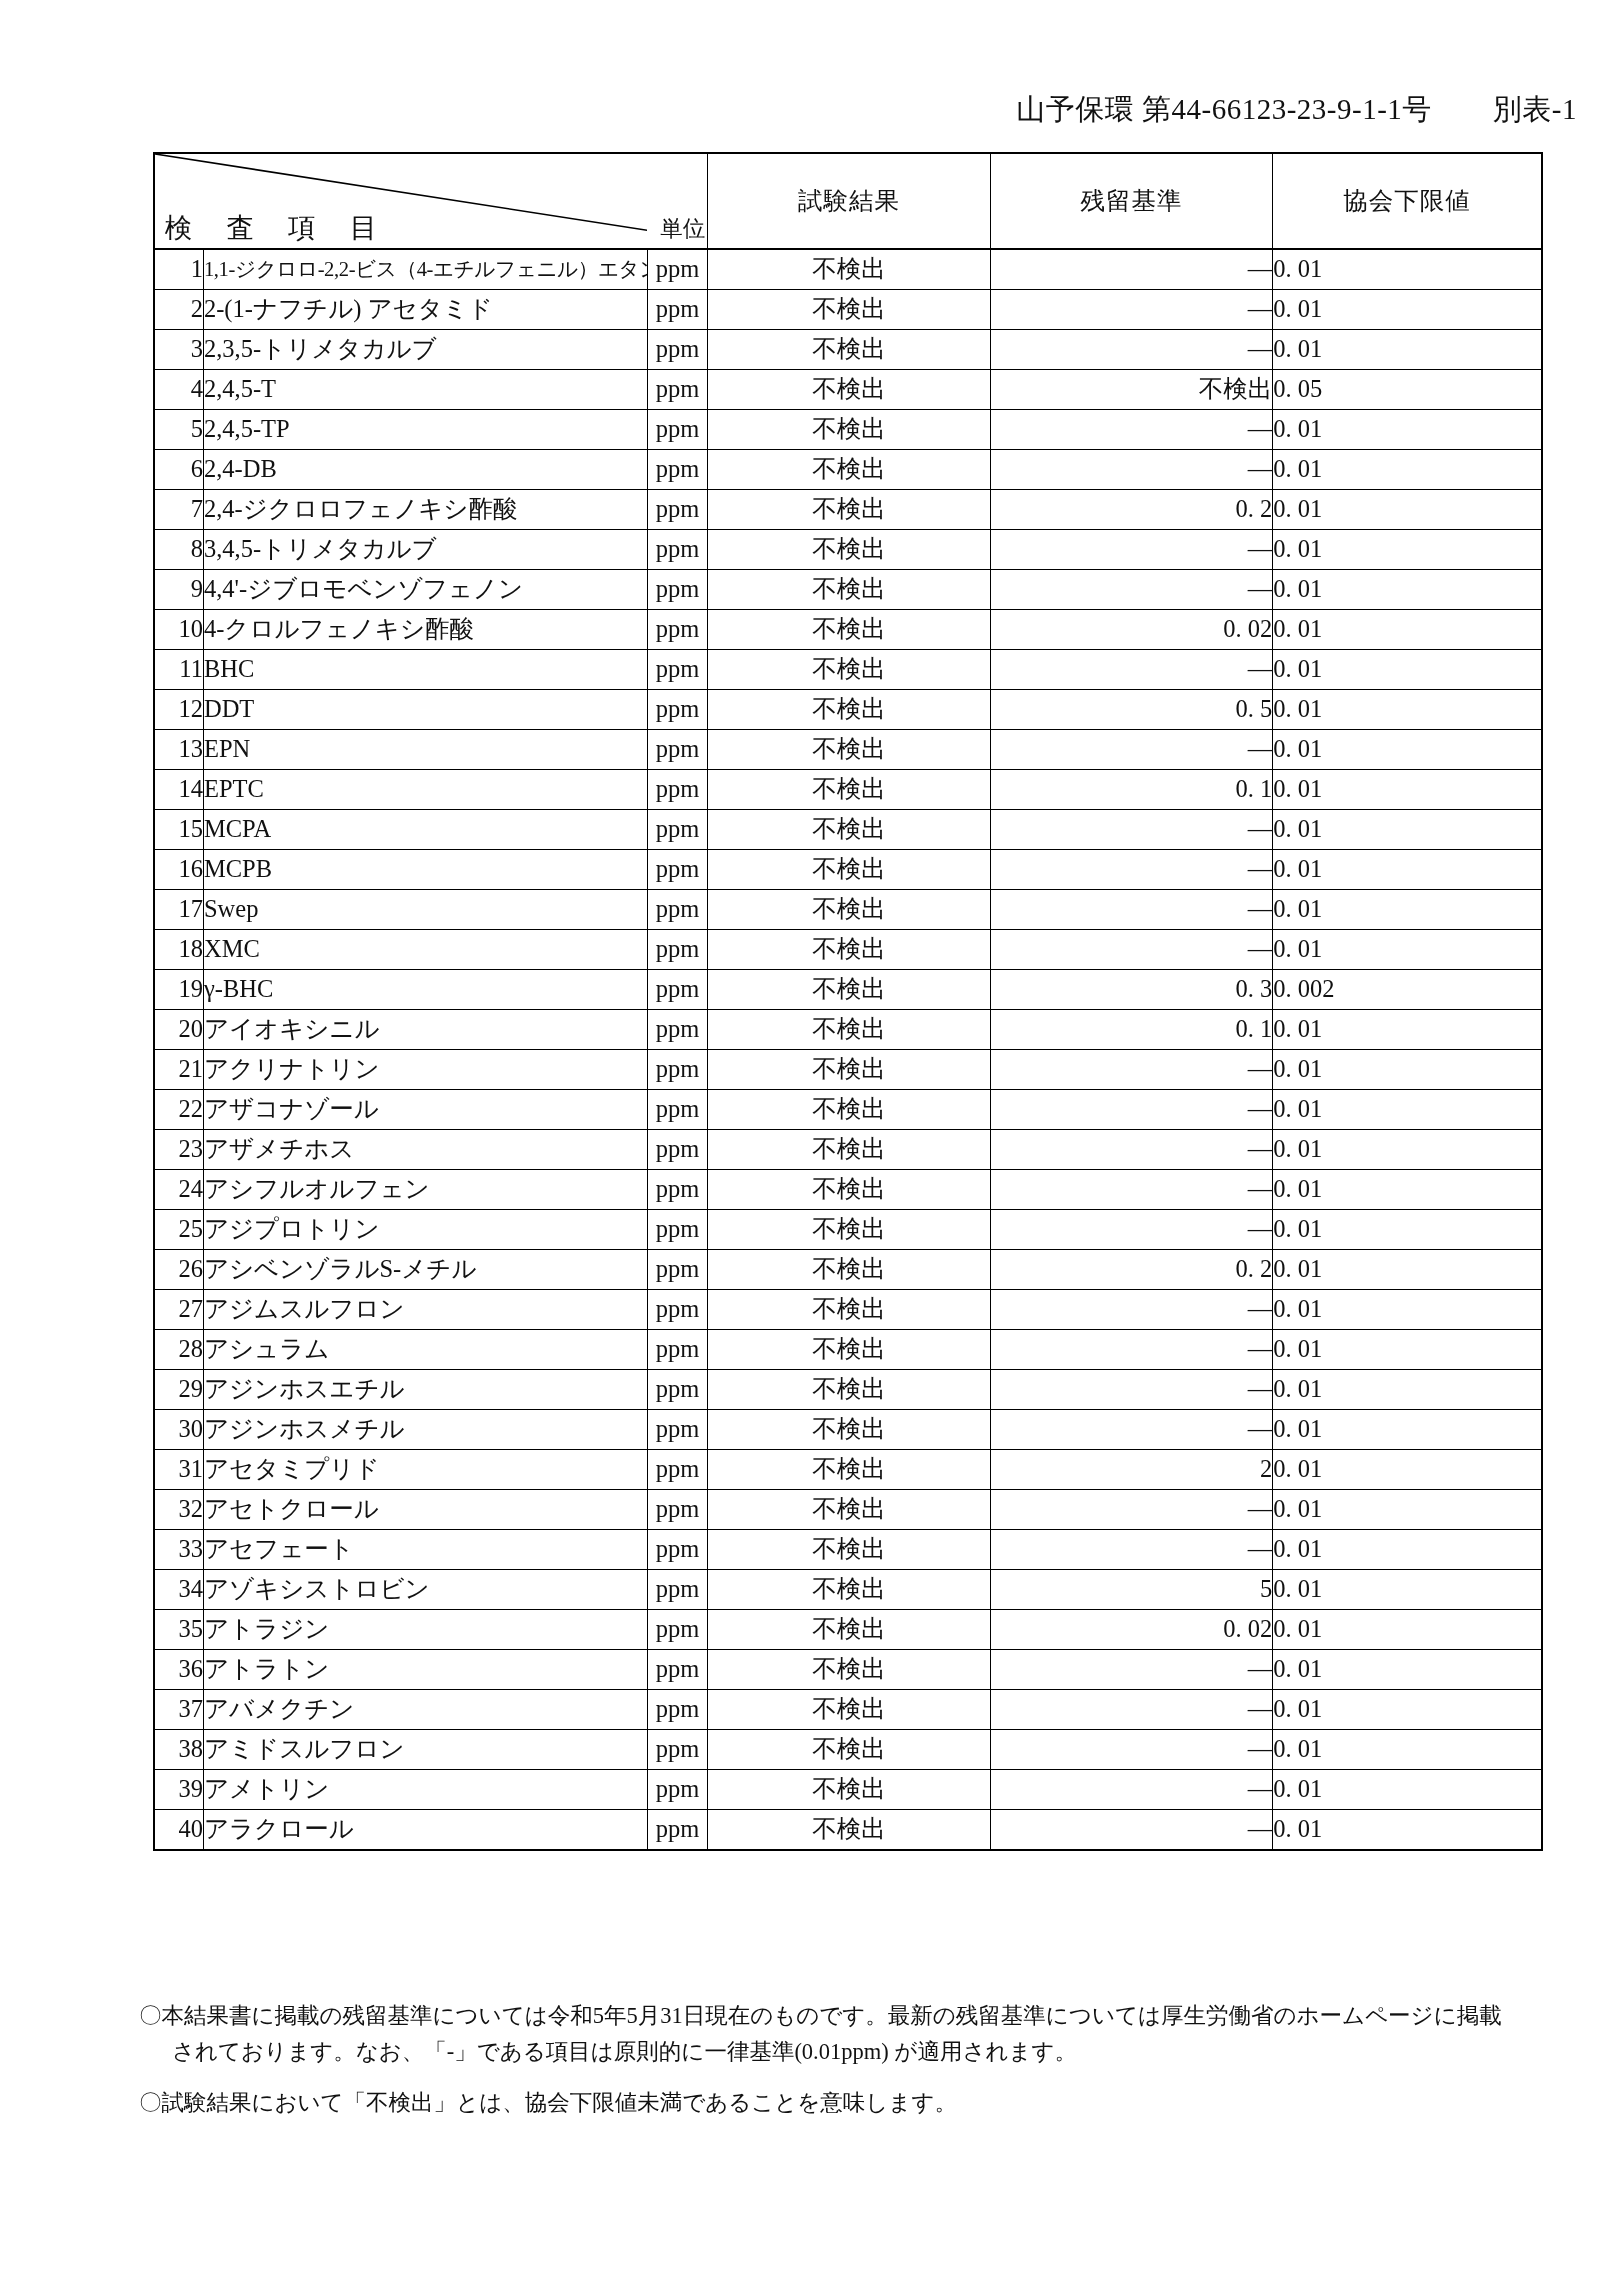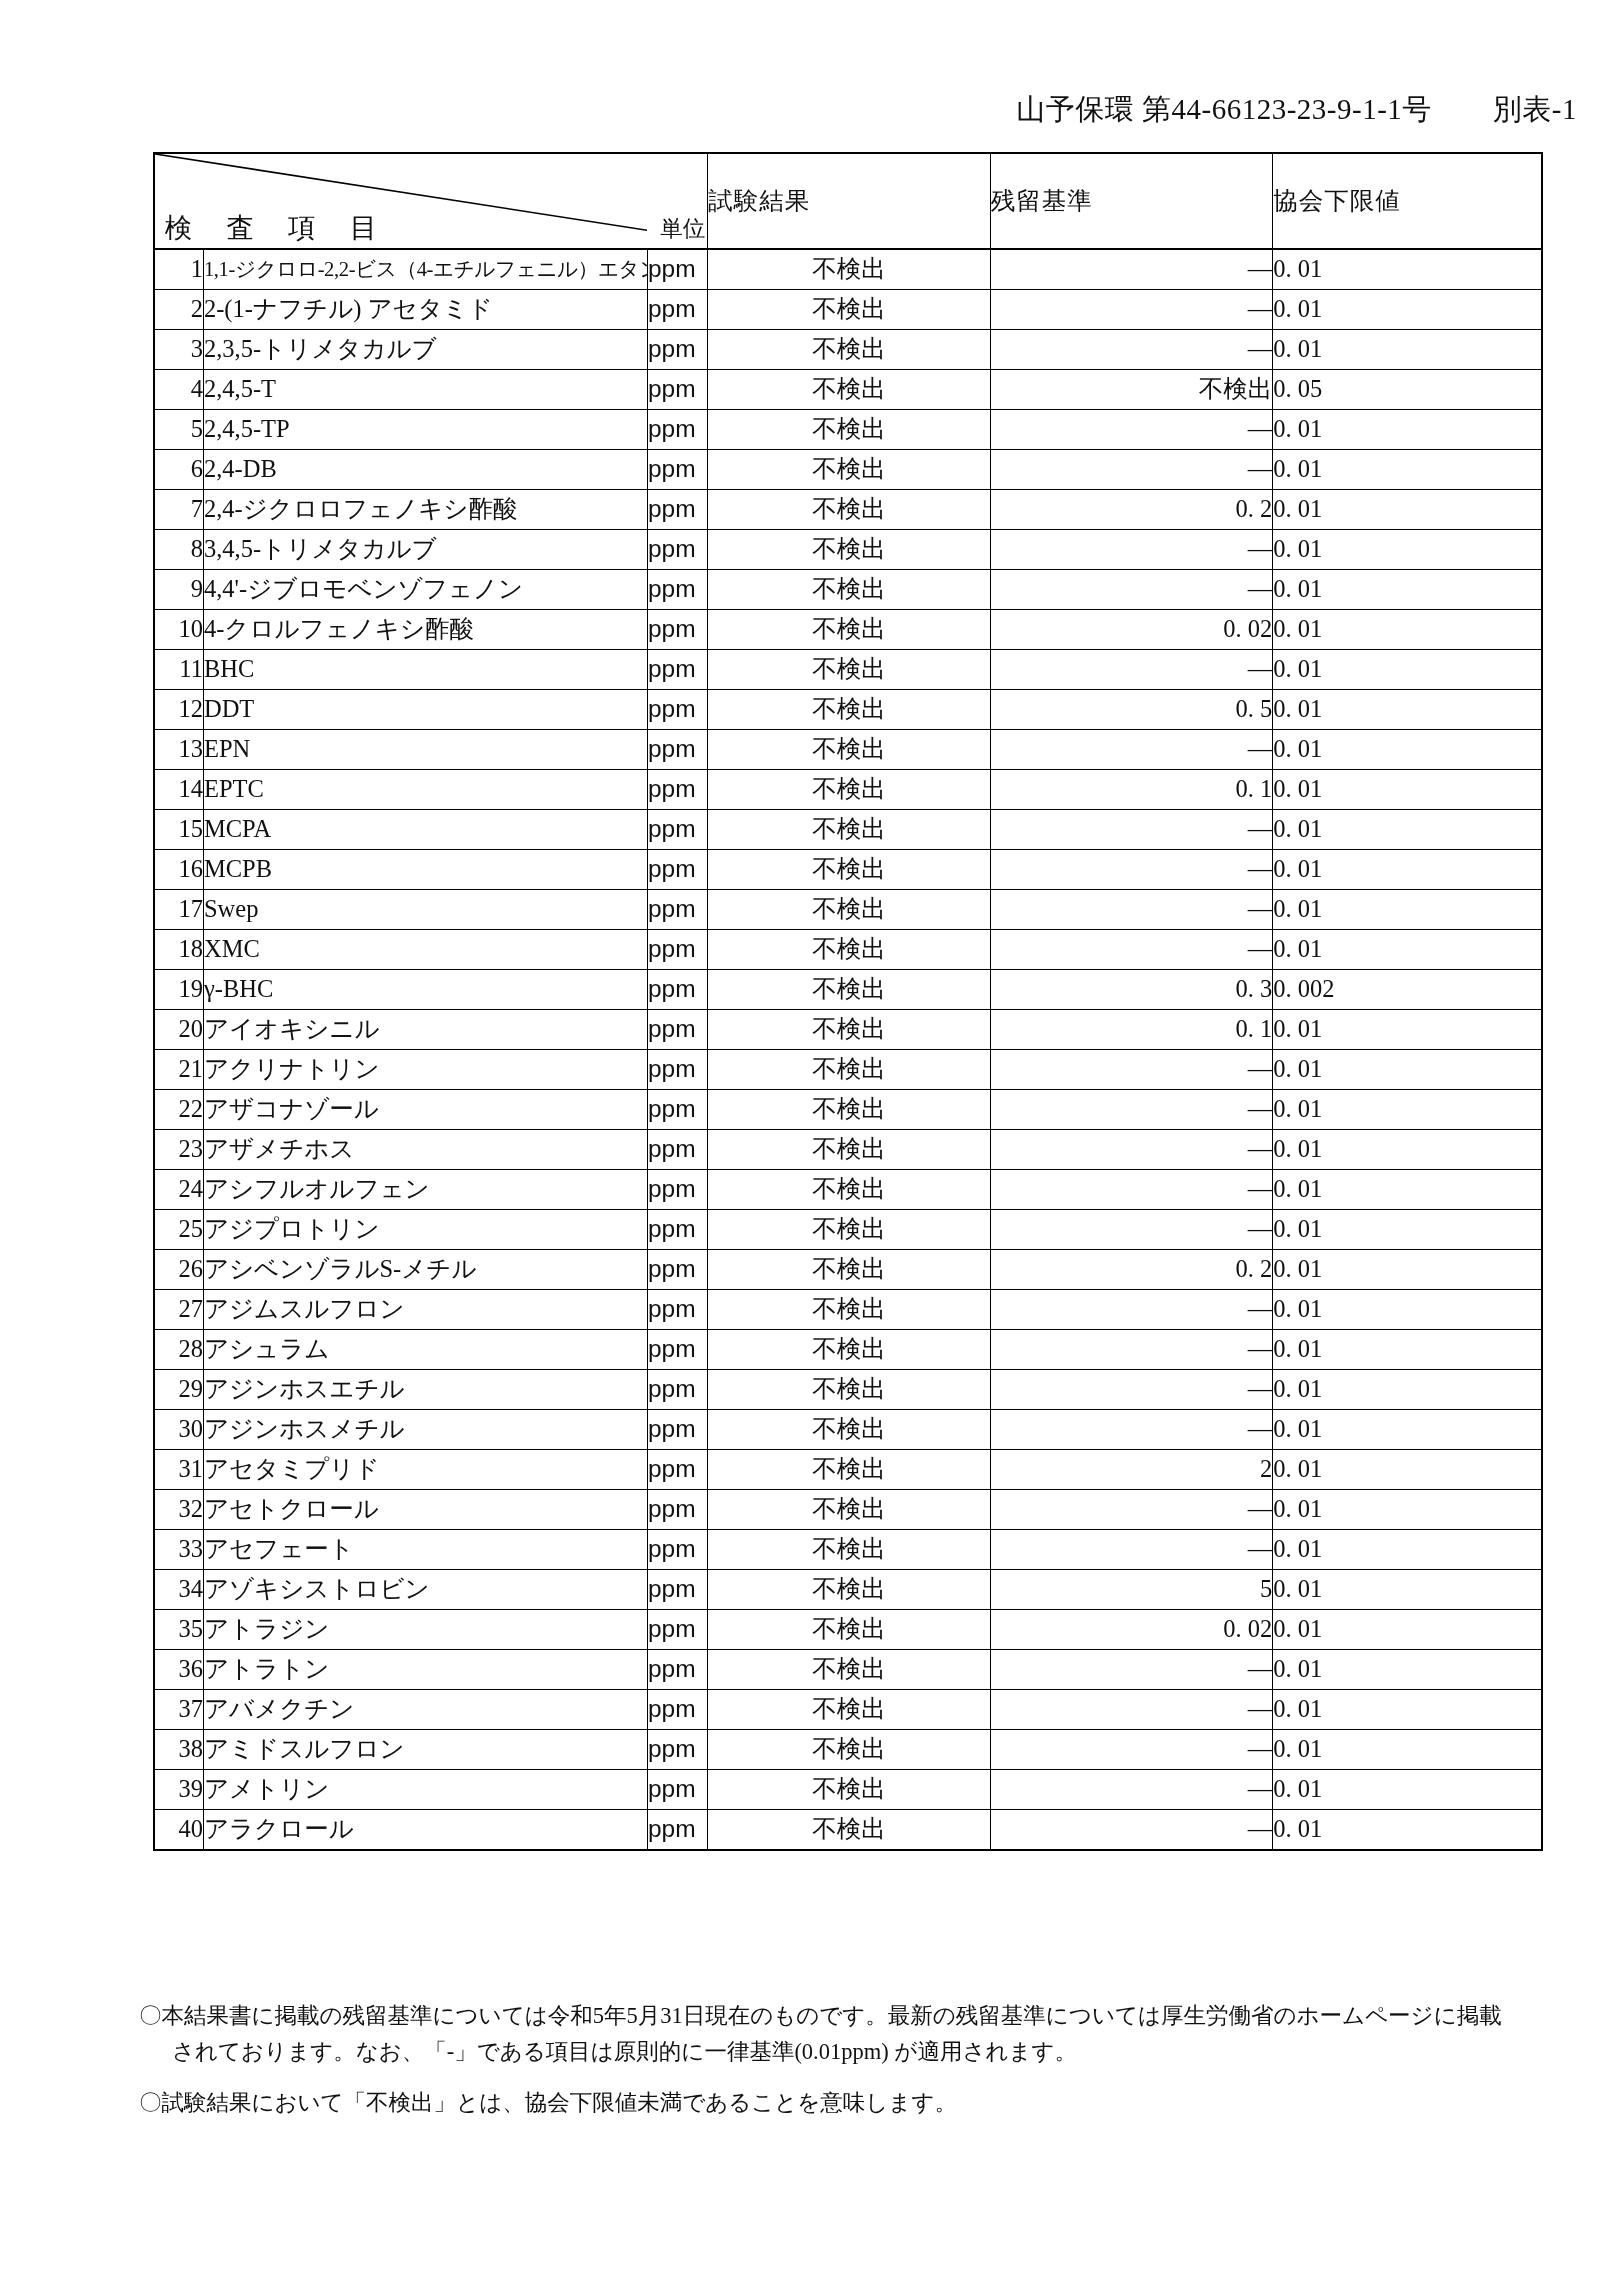--- a/index.html
+++ b/index.html
@@ -98,20 +98,21 @@
     text-align: right;
   }
   .hdr-label-unit {
     position: absolute;
     right: 2px;
     bottom: 7.8px;
     font-size: 22.5px;
     white-space: nowrap;
   }
   .hdr-center {
+    text-align: center;
     vertical-align: middle;
     font-size: 27.4px;
     letter-spacing: 1px;
   }
 
   
   tr.data-row > td { height: 39px; }
   td.cell-no {
     text-align: right;
     padding-right: 4.9px;
@@ -121,24 +122,24 @@
   td.cell-item {
     text-align: left;
     padding-left: 5.9px;
     font-size: 24.5px;
     white-space: nowrap;
     overflow: hidden;
     border-right: none;
   }
   td.cell-item.small { font-size: 20.6px; letter-spacing: -0.4px; }
   td.cell-unit {
-    text-align: left;
+    text-align: center;
     font-size: 21.6px;
     border-left: none;
-    font-family: Liberation Sans, sans-serif;
+    font-family: Liberation Serif, serif;
   }
   td.cell-res {
     text-align: center;
     font-size: 24.5px;
   }
   td.cell-std {
     text-align: right;
     padding-right: 9.8px;
     font-size: 24.5px;
   }

